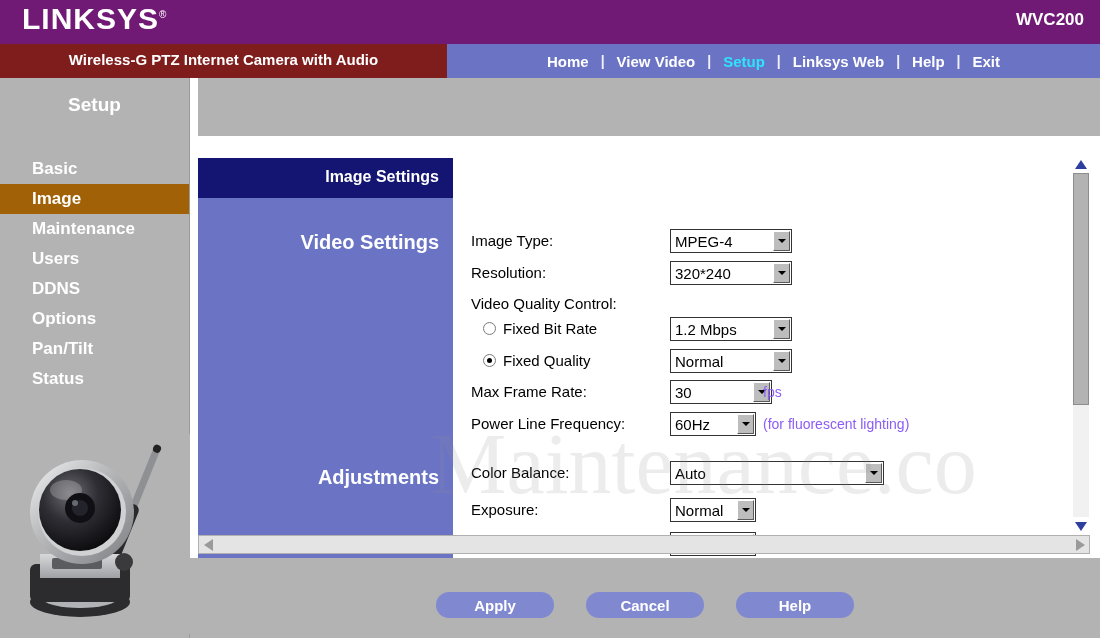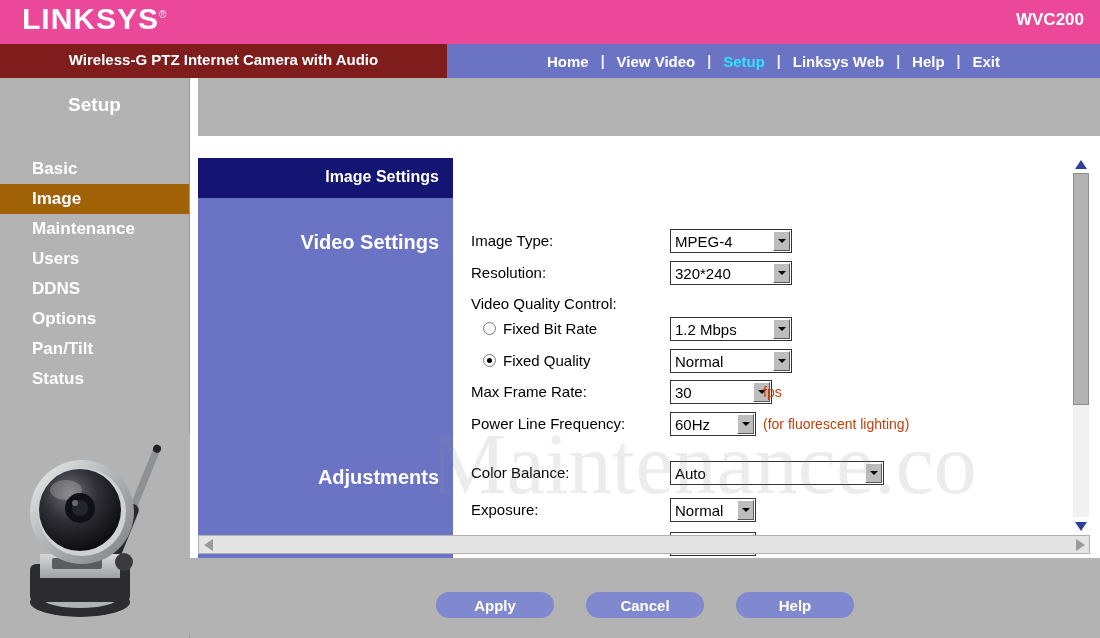--- a/index.html
+++ b/index.html
@@ -13,21 +13,21 @@
   #app {
     position: relative;
     width: 1100px; height: 638px;
     background: #ffffff;
   }
 
   
   .brandbar {
     position: absolute; left: 0; top: 0;
     width: 1100px; height: 44px;
-    background: #ec4899;
+    background: #701a75;
   }
   .logo {
     position: absolute; left: 22px; top: 2px;
     color: #ffffff;
     font-size: 30px;
     font-weight: bold;
     letter-spacing: 1px;
     font-family: "Liberation Sans", sans-serif;
   }
   .logo .reg {
@@ -161,21 +161,21 @@
     height: 26px;
     white-space: nowrap;
   }
   .lbl {
     position: absolute; left: 0; top: 3px;
     font-size: 15px; color: #000000;
   }
   .lbl.indent { left: 32px; }
   .suffix {
     position: absolute; top: 4px;
-    font-size: 14px; color: #c2410c;
+    font-size: 14px; color: #8b5cf6;
   }
   .selwrap {
     position: absolute;
     top: 0;
     height: 24px;
     border: 1px solid #333;
     background: #ffffff;
     display: flex;
     align-items: center;
     cursor: pointer;

